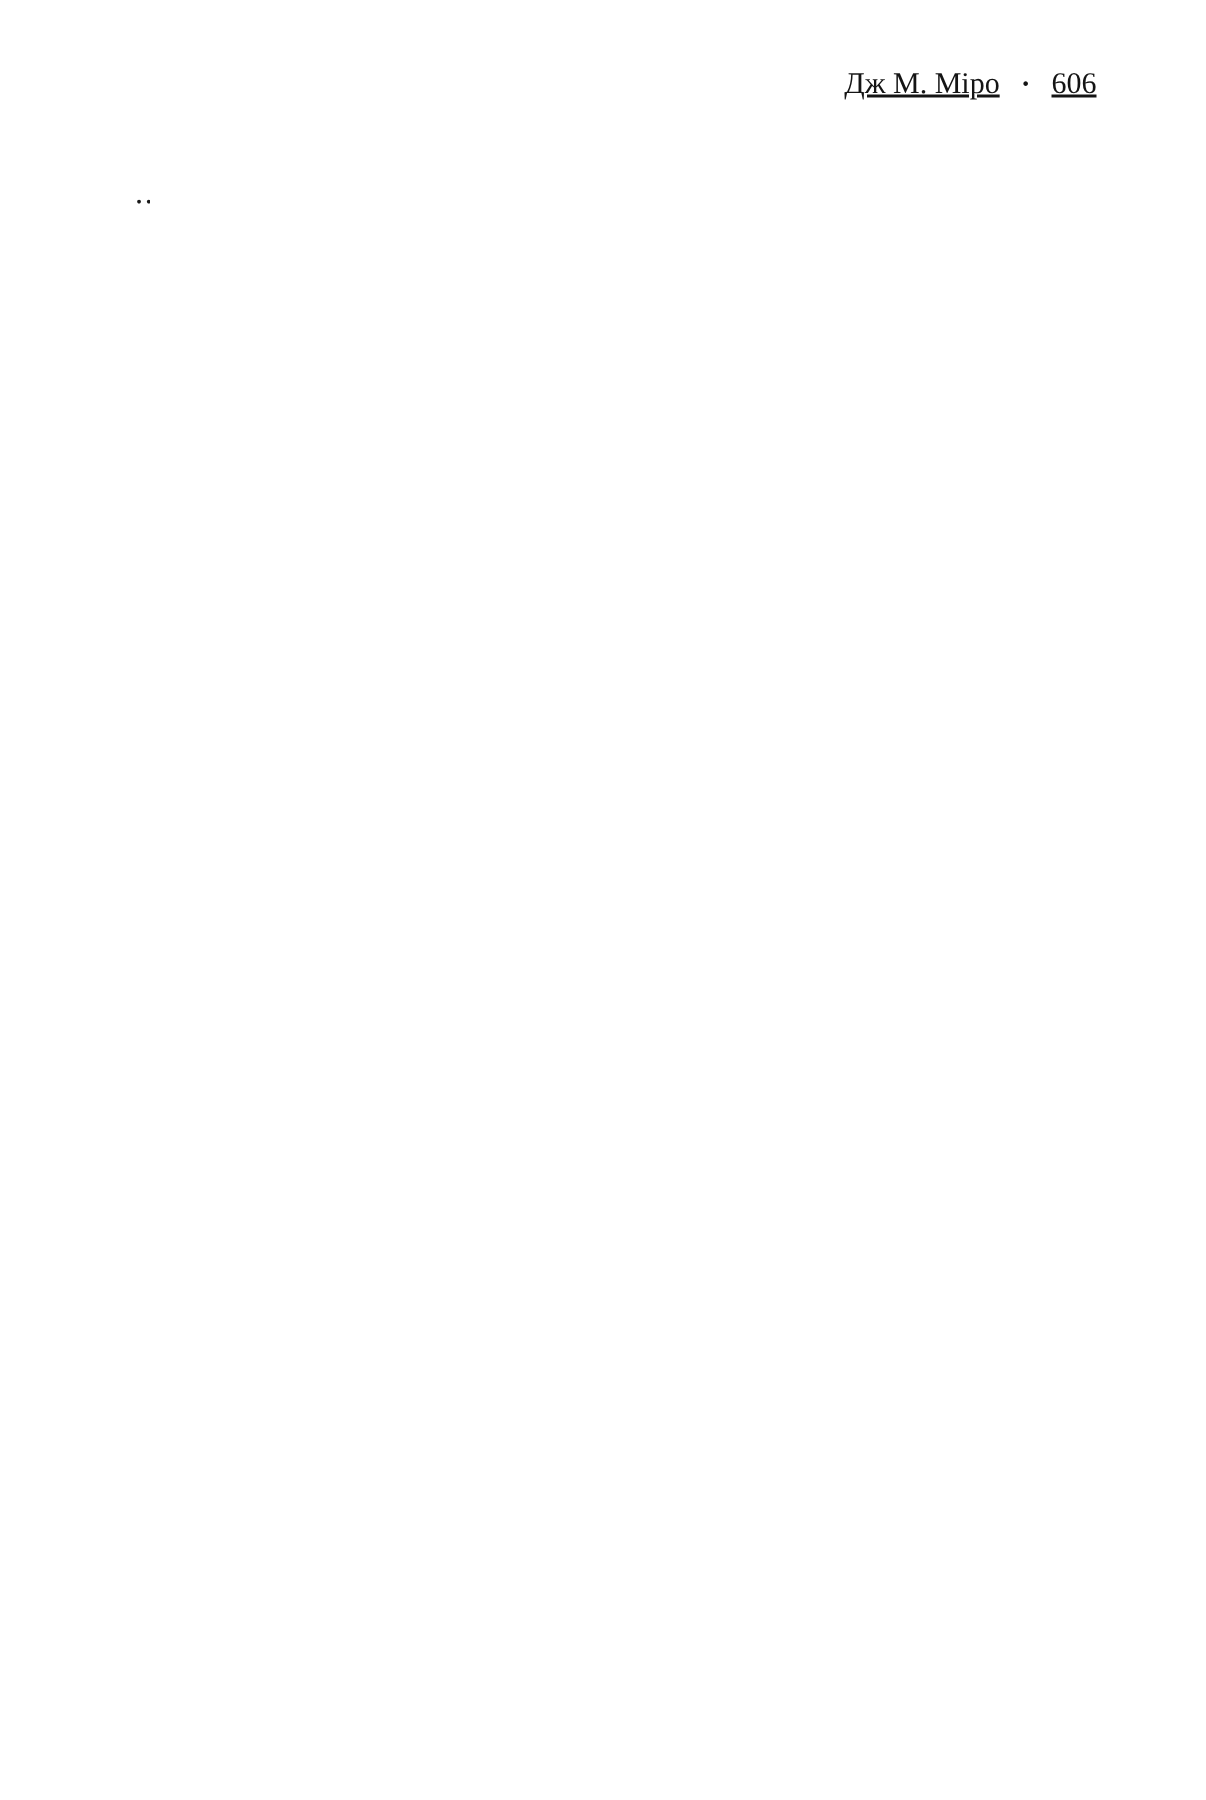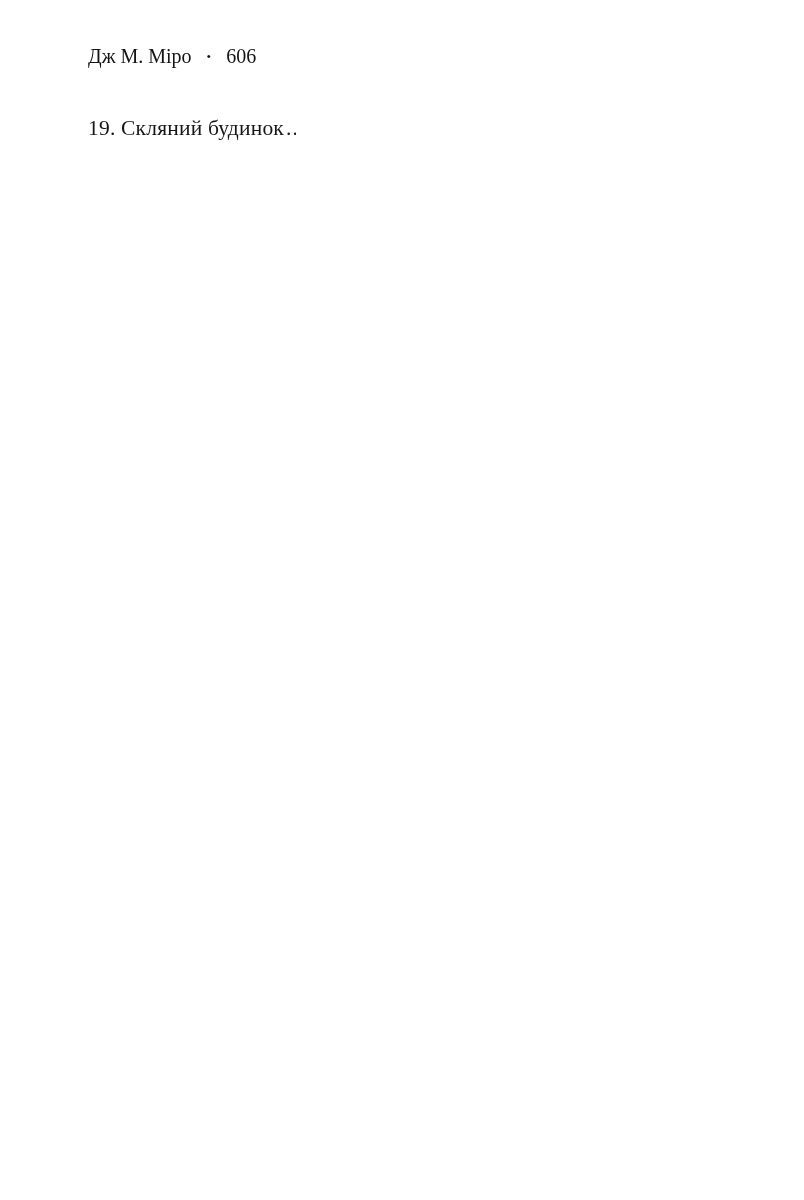--- a/index.html
+++ b/index.html
@@ -16,25 +16,26 @@
     height: 1200px;
     background: #ffffff;
     color: #161616;
     font-family: "Liberation Serif", "DejaVu Serif", serif;
   }
   .running-head {
     position: absolute;
     top: 44px;
     left: 88px;
     right: 73px;
-    text-align: left;
+    text-align: right;
     font-size: 20px;
     line-height: 24px;
     white-space: nowrap;
     color: #141414;
+    text-decoration: underline;
   }
   .running-head .sep {
     display: inline-block;
     margin: 0 15px;
     font-size: 13px;
     vertical-align: 2px;
   }
   .toc {
     position: absolute;
     top: 112px;
@@ -74,20 +75,19 @@
 
 <div class="page">
 
   <div class="running-head">
     <span>Дж М. Міро</span><span class="sep">•</span><span>606</span>
   </div>
 
   <div class="toc" id="toc">
       <div class="toc-group">
         <div class="toc-row">
-          <span class="label">19. Скляний будинок</span>
           <span class="leader" aria-hidden="true">........................................................................................................................................................................................................</span>
           <span class="page">298</span>
         </div>
       </div>
     </div>
 
 </div>
 
 </body></html>

